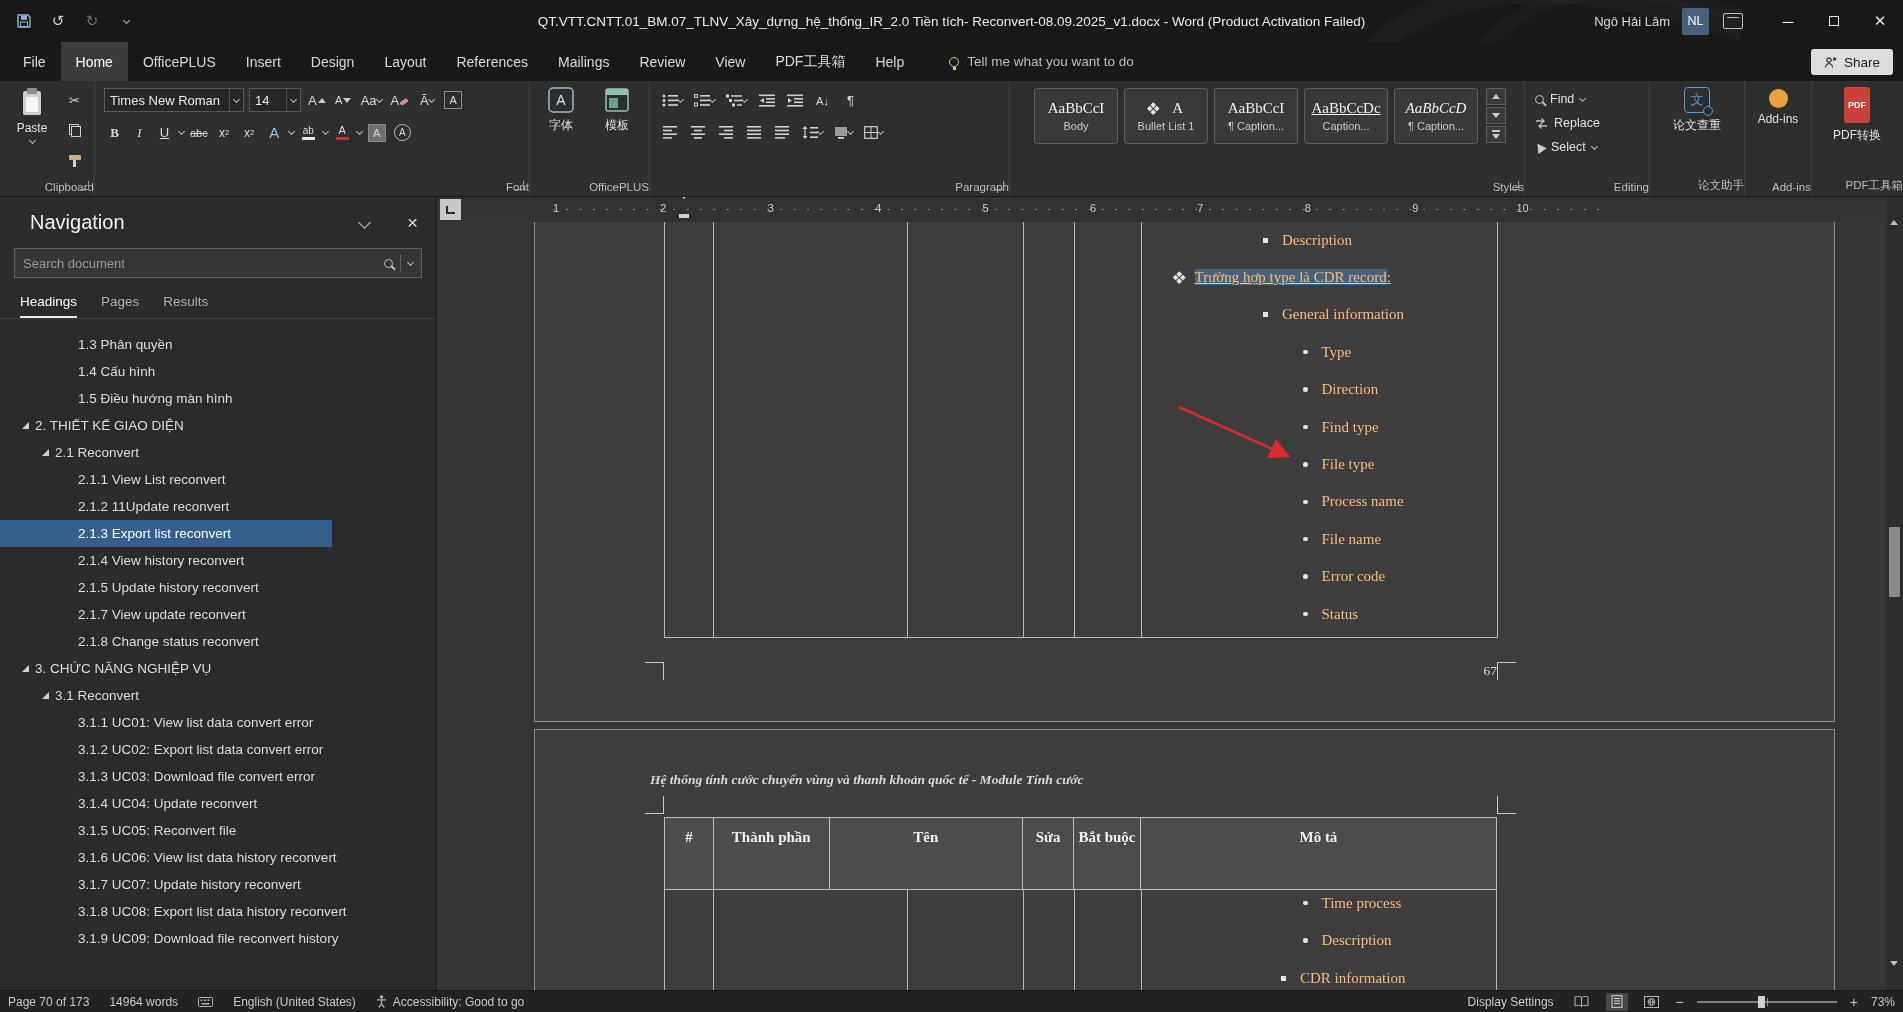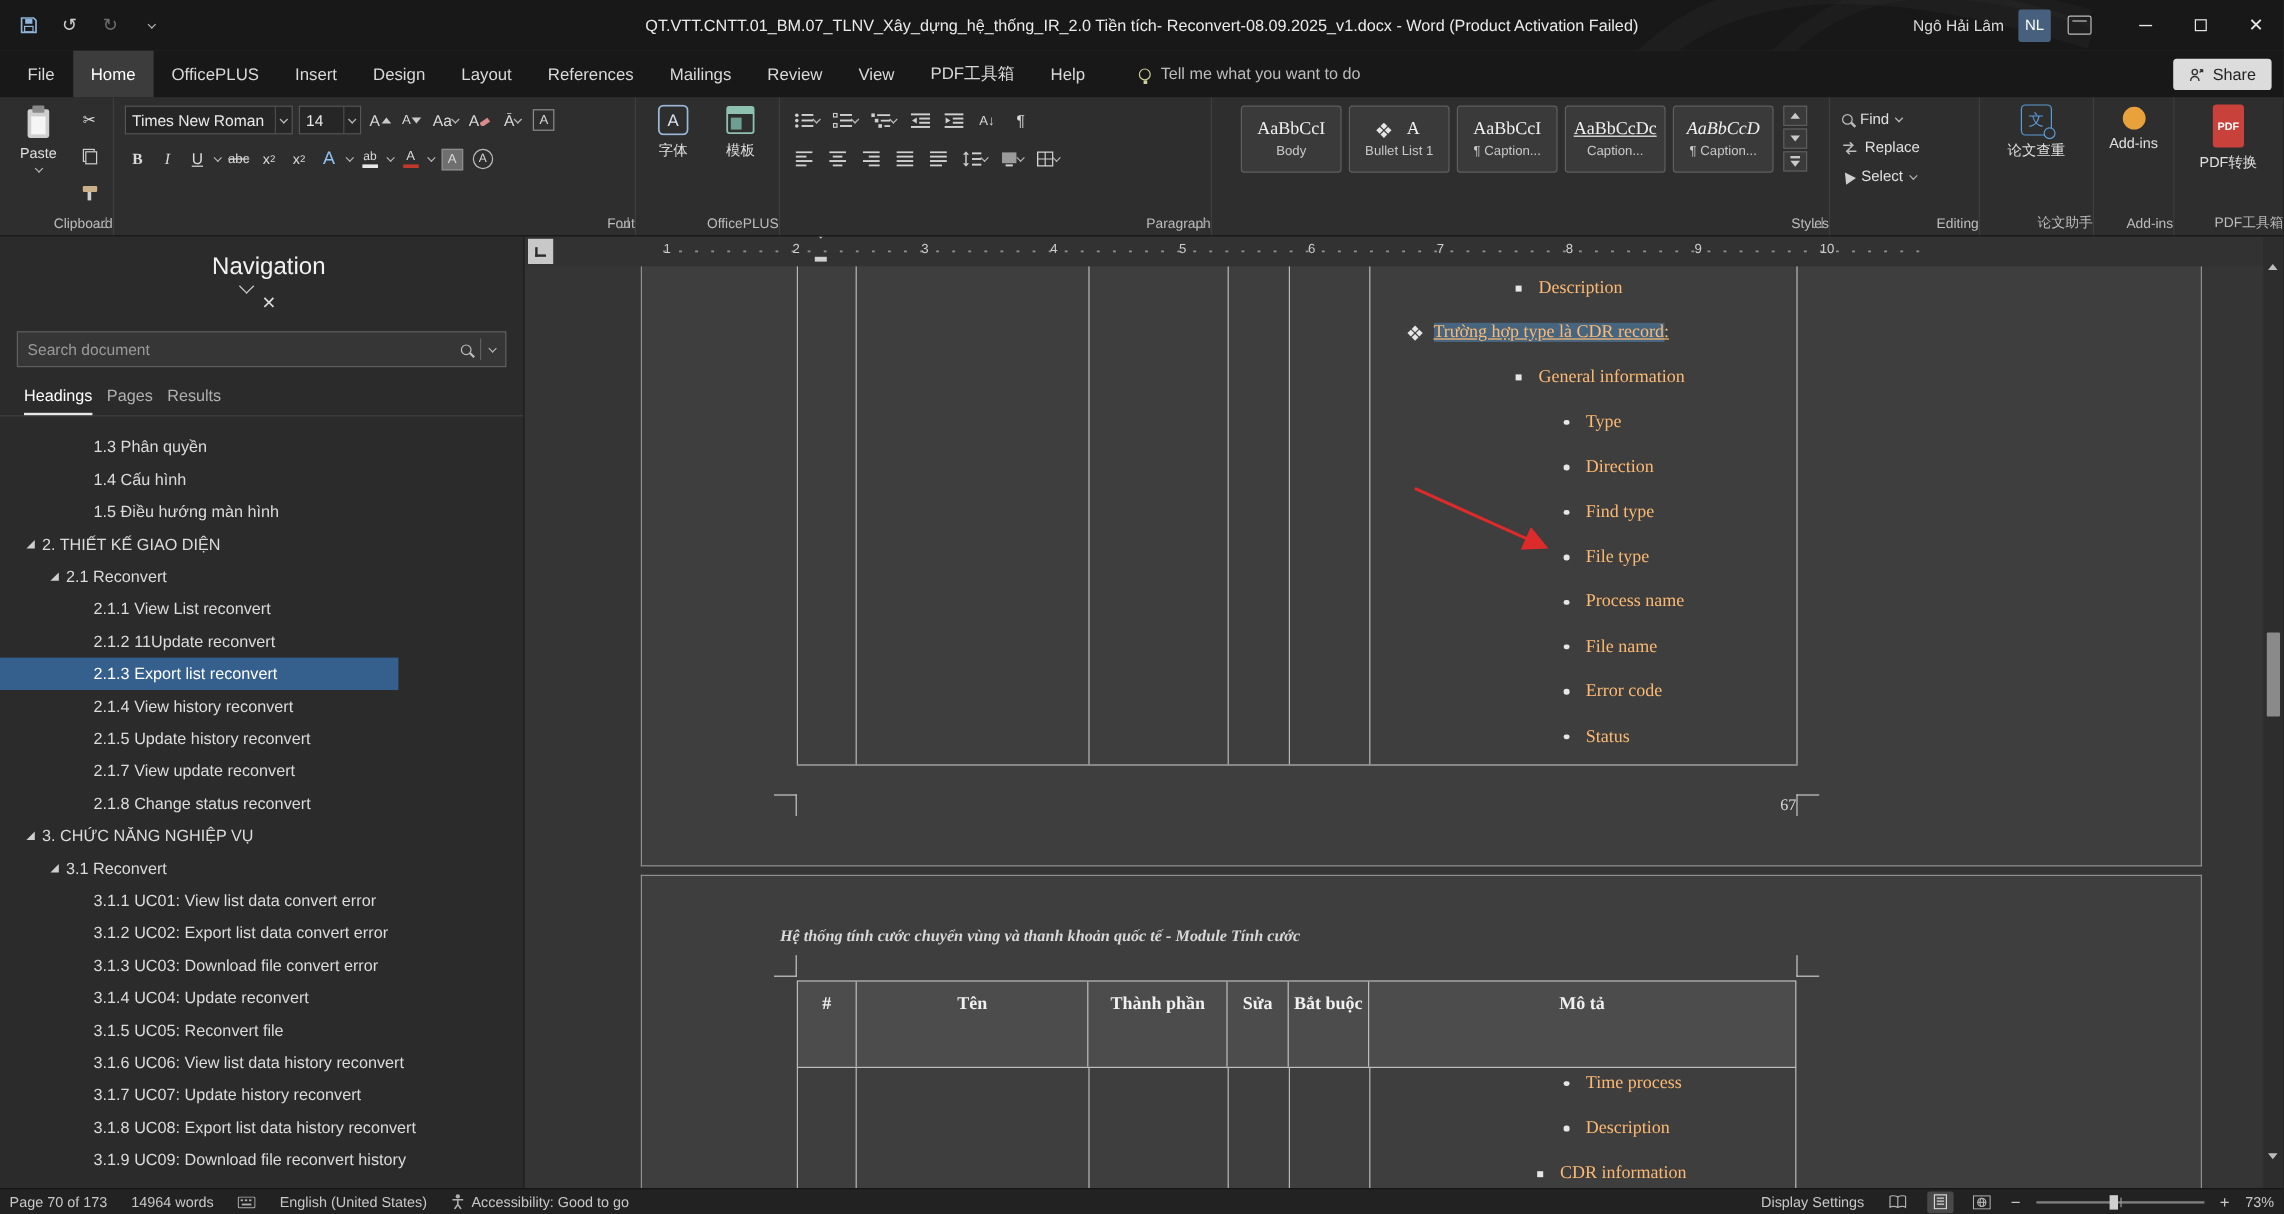--- a/index.html
+++ b/index.html
@@ -64,30 +64,30 @@
   .erow { display:flex; align-items:center; gap:6px; color:#e0e0e0; font-size:12.5px; height:24px; padding-left:10px; }
   .mag { width:9px; height:9px; border:1.6px solid #bdbdbd; border-radius:50%; position:relative; display:inline-block; }
   .mag::after { content:""; position:absolute; width:5px; height:1.6px; background:#bdbdbd; transform:rotate(45deg); right:-4px; bottom:-2px; }
   .cursor-ic { width:0; height:0; border-left:5px solid transparent; border-right:5px solid transparent; border-bottom:9px solid #cfcfcf; transform:rotate(-35deg); display:inline-block; }
   .pc-ic { width:26px; height:26px; border:1.6px solid #5b9bd5; border-radius:4px; color:#5b9bd5; display:flex; align-items:center; justify-content:center; font-size:13px; position:relative; }
   .pc-ic::after { content:""; position:absolute; right:-4px; bottom:-4px; width:8px; height:8px; border:1.6px solid #5b9bd5; border-radius:50%; background:#2e2e2e; }
   .addin-ic { width:19px; height:19px; border-radius:50%; background:#e9a23b; }
   .pdf-ic { width:26px; height:36px; background:#c9413b; border-radius:3px; color:#fff; font-size:9px; font-weight:bold; display:flex; align-items:center; justify-content:center; }
   
   .navpane { position:absolute; left:0; top:197px; bottom:22px; width:437px; background:#2b2b2b; border-right:1px solid #1d1d1d; z-index:10; overflow:hidden; }
-  .nav-head { display:flex; align-items:center; padding:14px 18px 8px 30px;flex-direction:column; }
+  .nav-head { display:flex; align-items:center; padding:14px 18px 8px 30px; }
   .nav-title { font-size:20px; color:#f2f2f2; font-weight:400; }
   .nav-head .sp { flex:1; }
   .nav-chev { width:9px; height:9px; border-right:1.8px solid #cfcfcf; border-bottom:1.8px solid #cfcfcf; transform:rotate(45deg); margin-right:38px; }
   .nav-close { font-size:19px; color:#dddddd; line-height:1; }
   .searchbox { margin:6px 14px 0 14px; height:30px; background:#363636; border:1px solid #5f5f5f; display:flex; align-items:center; padding:0 8px; }
   .searchbox input { flex:1; background:transparent; border:none; outline:none; color:#cfcfcf; font-size:13px; font-family:"Liberation Sans",sans-serif; }
   .searchbox input::placeholder { color:#9a9a9a; }
   .sb-sep { width:1px; height:18px; background:#5f5f5f; margin:0 7px; }
-  #navtabs { display:flex; gap:12px; padding:16px 0 0 20px; }
+  #navtabs { display:flex; gap:24px; padding:16px 0 0 20px; }
   .navtab { font-size:13.5px; color:#b0b0b0; padding-bottom:7px; }
   .navtab.active { color:#ffffff; border-bottom:2px solid #e8e8e8; }
   .nav-div { height:1px; background:#3f3f3f; }
   #navlist { padding-top:12px; }
   .navitem { height:27px; display:flex; align-items:center; font-size:13.5px; color:#dcdcdc; white-space:nowrap; }
   .navitem.lv0 { padding-left:22px; }
   .navitem.lv1 { padding-left:42px; }
   .navitem.lv2 { padding-left:78px; }
   .navitem.sel { background:#355f8d; color:#ffffff; width:332px; }
   .ntri { width:0; height:0; border-bottom:7px solid #cfcfcf; border-left:7px solid transparent; margin-right:6px; flex:none; }
@@ -710,22 +710,22 @@
           <span class="btx">Status</span>
         </div>
       </div>
 
     <div class="page p2" id="page2">
       <div class="p2head-txt">Hệ thống tính cước chuyển vùng và thanh khoản quốc tế - Module Tính cước</div>
       <div class="cmark" style="left:110px;top:66px;border-right:1px solid #c9c9c9;border-bottom:1px solid #c9c9c9;"></div>
       <div class="cmark" style="left:962px;top:66px;border-left:1px solid #c9c9c9;border-bottom:1px solid #c9c9c9;"></div>
       <div id="p2h">
           <div class="hcell" style="width: 49px;">#</div>
+          <div class="hcell" style="width: 116px;">Thành phần</div>
           <div class="hcell" style="width: 194px;">Tên</div>
-          <div class="hcell" style="width: 116px;">Thành phần</div>
           <div class="hcell" style="width: 51px;">Sửa</div>
           <div class="hcell" style="width: 67px;">Bắt buộc</div>
           <div class="hcell" style="width: 356px;">Mô tả</div>
         </div>
       <div id="p2body">
           <div class="vline" style="left: 0px; top: 0px; height: 101px;"></div>
           <div class="vline" style="left: 49px; top: 0px; height: 101px;"></div>
           <div class="vline" style="left: 243px; top: 0px; height: 101px;"></div>
           <div class="vline" style="left: 359px; top: 0px; height: 101px;"></div>
           <div class="vline" style="left: 410px; top: 0px; height: 101px;"></div>

